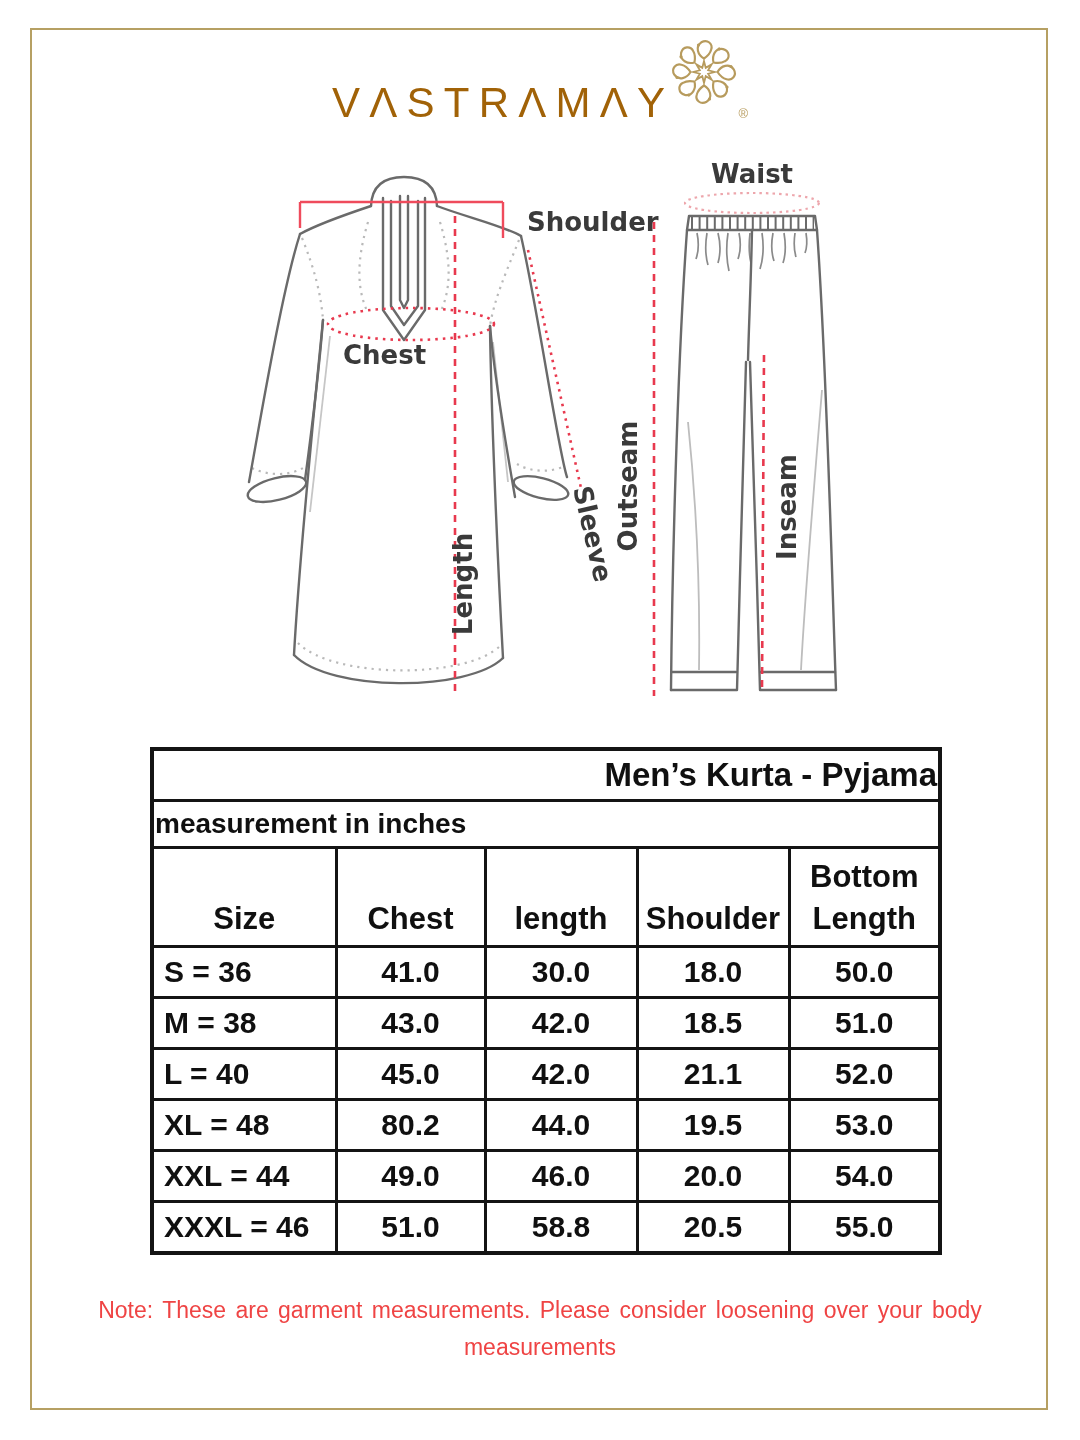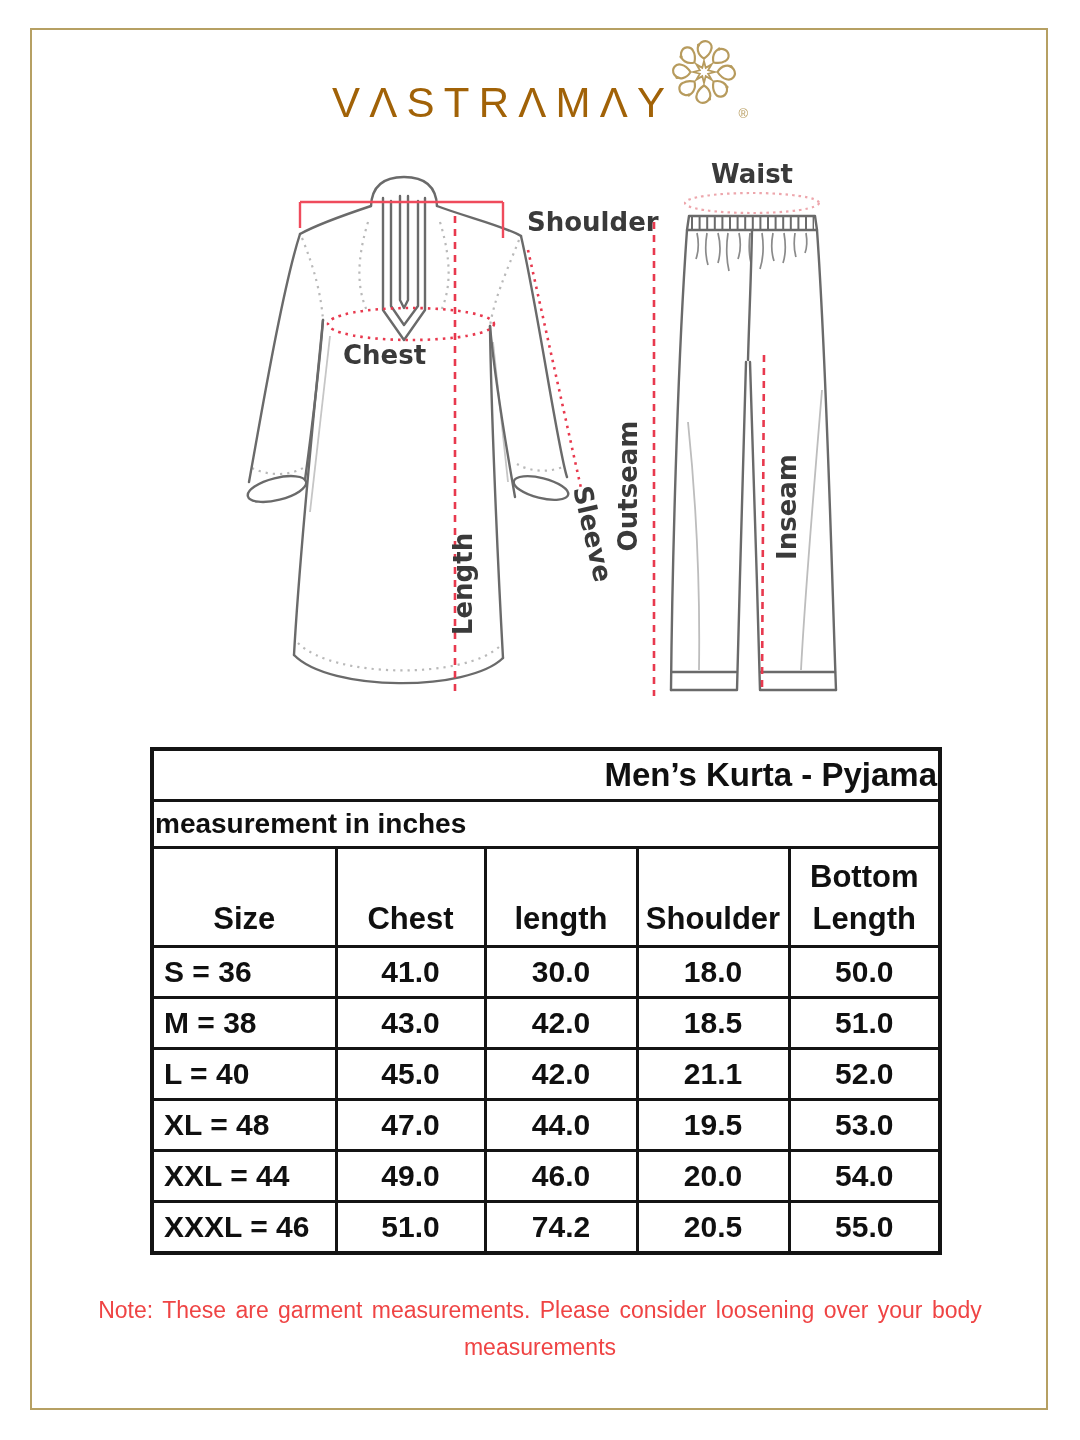--- a/index.html
+++ b/index.html
@@ -229,36 +229,36 @@
   </tr>
   <tr class="data">
     <td class="size-cell">L = 40</td>
     <td>45.0</td>
     <td>42.0</td>
     <td>21.1</td>
     <td>52.0</td>
   </tr>
   <tr class="data">
     <td class="size-cell">XL = 48</td>
-    <td>47.0</td>
+    <td>80.2</td>
     <td>44.0</td>
     <td>19.5</td>
     <td>53.0</td>
   </tr>
   <tr class="data">
     <td class="size-cell">XXL = 44</td>
     <td>49.0</td>
     <td>46.0</td>
     <td>20.0</td>
     <td>54.0</td>
   </tr>
   <tr class="data">
     <td class="size-cell">XXXL = 46</td>
     <td>51.0</td>
-    <td>74.2</td>
+    <td>58.8</td>
     <td>20.5</td>
     <td>55.0</td>
   </tr>
 </tbody>
   </table>
 
 <div class="note">
   <div>Note: These are garment measurements. Please consider loosening over your body measurements</div>
 </div>
 

